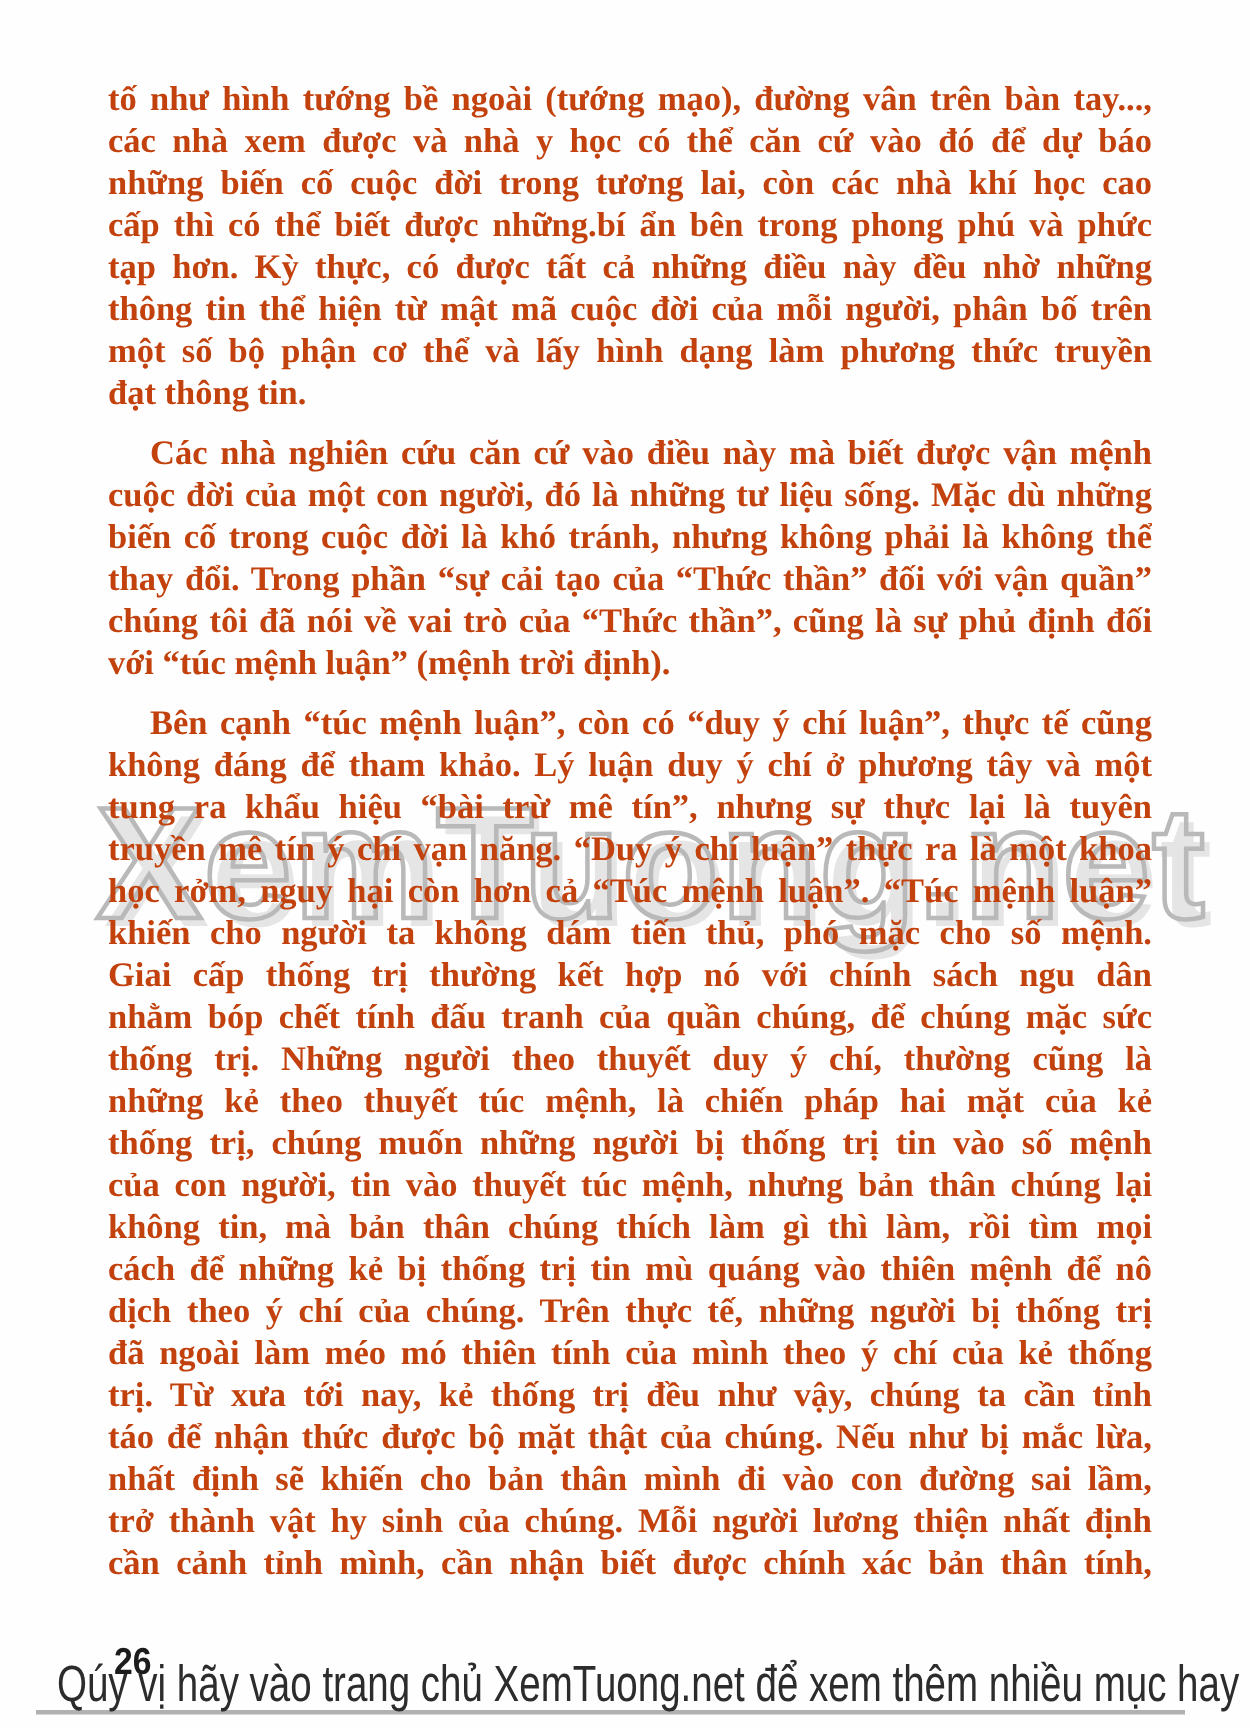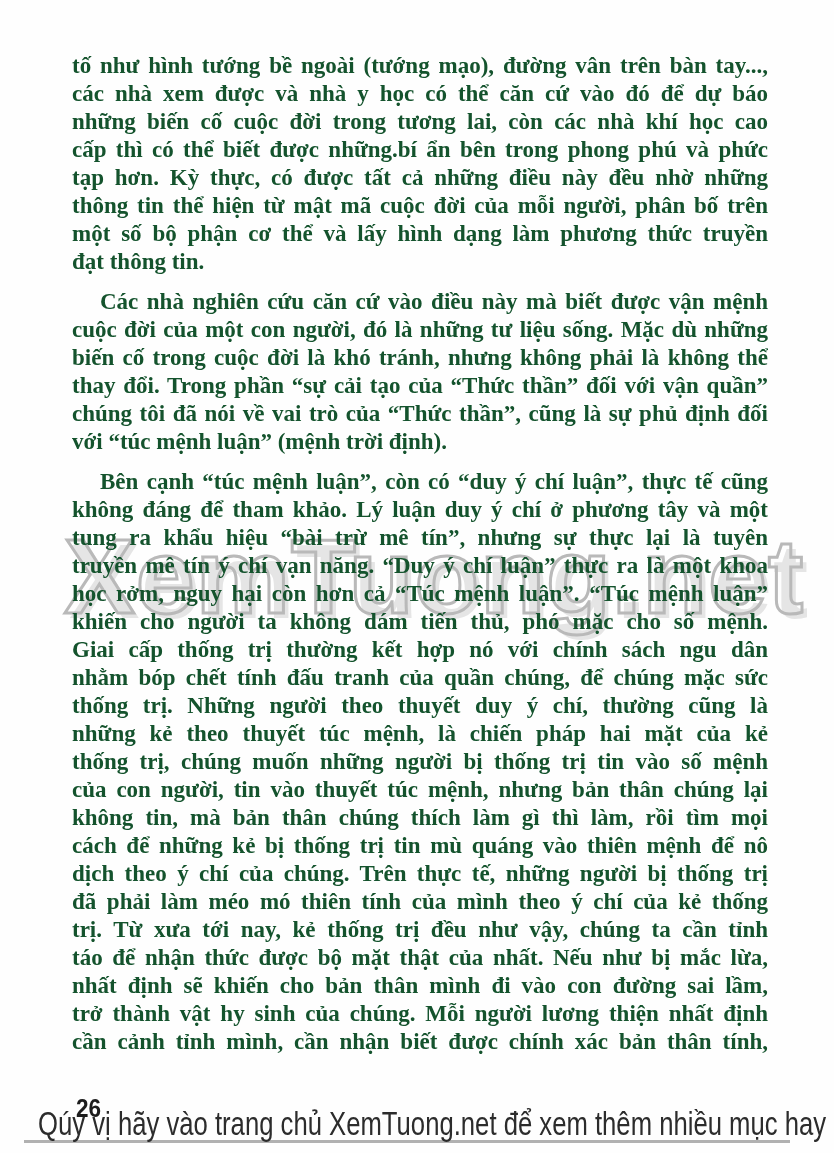--- a/index.html
+++ b/index.html
@@ -28,21 +28,21 @@
     text-shadow: 5px 5px 0 rgba(200,200,200,0.45);
     white-space: nowrap;
     z-index: 0;
     user-select: none;
   }
   .text-block {
     position: absolute;
     left: 72px; top: 52px;
     width: 696px;
     z-index: 1;
-    color: #14532d;
+    color: #c2410c;
     font-size: 23px;
     font-weight: 600;
   }
   .para { margin: 0 0 12px 0; }
   .para:last-child { margin-bottom: 14px; }
   .line {
     height: 28px;
     line-height: 28px;
     overflow: hidden;
     text-align: justify;
@@ -120,23 +120,23 @@
         <div class="line">khiến cho người ta không dám tiến thủ, phó mặc cho số mệnh.</div>
         <div class="line">Giai cấp thống trị thường kết hợp nó với chính sách ngu dân</div>
         <div class="line">nhằm bóp chết tính đấu tranh của quần chúng, để chúng mặc sức</div>
         <div class="line">thống trị. Những người theo thuyết duy ý chí, thường cũng là</div>
         <div class="line">những kẻ theo thuyết túc mệnh, là chiến pháp hai mặt của kẻ</div>
         <div class="line">thống trị, chúng muốn những người bị thống trị tin vào số mệnh</div>
         <div class="line">của con người, tin vào thuyết túc mệnh, nhưng bản thân chúng lại</div>
         <div class="line">không tin, mà bản thân chúng thích làm gì thì làm, rồi tìm mọi</div>
         <div class="line">cách để những kẻ bị thống trị tin mù quáng vào thiên mệnh để nô</div>
         <div class="line">dịch theo ý chí của chúng. Trên thực tế, những người bị thống trị</div>
-        <div class="line">đã phải làm méo mó thiên tính của mình theo ý chí của kẻ thống</div>
+        <div class="line">đã ngoài làm méo mó thiên tính của mình theo ý chí của kẻ thống</div>
         <div class="line">trị. Từ xưa tới nay, kẻ thống trị đều như vậy, chúng ta cần tỉnh</div>
-        <div class="line">táo để nhận thức được bộ mặt thật của nhất. Nếu như bị mắc lừa,</div>
+        <div class="line">táo để nhận thức được bộ mặt thật của chúng. Nếu như bị mắc lừa,</div>
         <div class="line">nhất định sẽ khiến cho bản thân mình đi vào con đường sai lầm,</div>
         <div class="line">trở thành vật hy sinh của chúng. Mỗi người lương thiện nhất định</div>
         <div class="line">cần cảnh tỉnh mình, cần nhận biết được chính xác bản thân tính,</div>
       </div>
     </div>
 
   <div class="page-number">26</div>
 
   <div class="footer">Qúy vị hãy vào trang chủ XemTuong.net để xem thêm nhiều mục hay khác</div>
 

